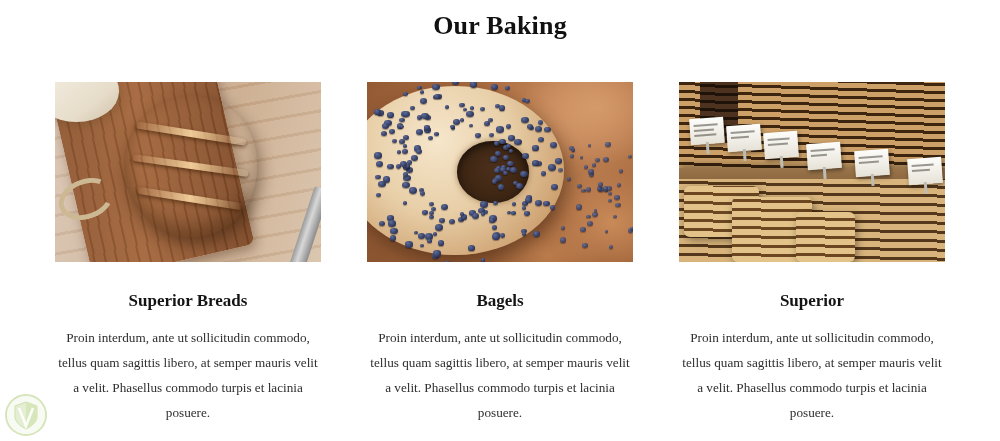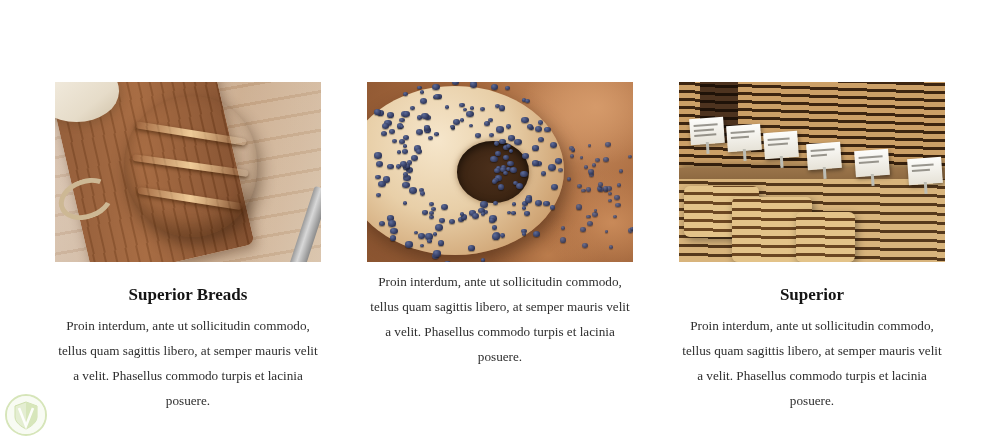--- a/index.html
+++ b/index.html
@@ -58,21 +58,21 @@
   }
   .card-figure .photo {
     position: absolute;
     inset: 0;
   }
   .card-title {
     text-align: center;
     font-size: 17px;
     font-weight: bold;
     color: #141414;
-    margin: 0;
+    margin: 6px;
     padding-top: 22px;
     line-height: 22px;
   }
   .card-text {
     text-align: center;
     font-size: 13.2px;
     line-height: 25px;
     color: #2e2e2e;
     margin: 0;
     padding-top: 7px;
@@ -308,20 +308,21 @@
     left: 4px;
     bottom: 4px;
     width: 44px;
     height: 44px;
   }
 </style>
 </head>
 <body>
 
 <div class="section-header">
+  <h1 class="section-title">Our Baking</h1>
 </div>
 
 <div class="cards-row">
 
   <div class="card">
     <div class="card-figure">
       <div class="photo photo-bread">
         <div class="bread-board-plank"></div>
         <div class="bread-board"></div>
         <div class="bread-bowl"></div>
@@ -569,20 +570,21 @@
             <span class="seed" style="left: 228.168px; top: 76.1917px; width: 5.07069px; height: 4.31008px; opacity: 0.85;"></span>
             <span class="seed" style="left: 208.974px; top: 122.356px; width: 6.1928px; height: 5.26388px; opacity: 0.85;"></span>
             <span class="seed" style="left: 230.521px; top: 100.255px; width: 5.20676px; height: 4.42574px; opacity: 0.85;"></span>
             <span class="seed" style="left: 236.085px; top: 104.491px; width: 4.78304px; height: 4.06558px; opacity: 0.85;"></span>
             <span class="seed" style="left: 236.443px; top: 75.3993px; width: 5.98761px; height: 5.08947px; opacity: 0.85;"></span>
             <span class="seed" style="left: 193.158px; top: 155.492px; width: 6.01376px; height: 5.1117px; opacity: 0.85;"></span>
             <span class="seed" style="left: 219.935px; top: 138.729px; width: 6.2011px; height: 5.27094px; opacity: 0.85;"></span>
           </div>
       </div>
     </div>
+    <h2 class="card-title">Bagels</h2>
     <p class="card-text">Proin interdum, ante ut sollicitudin commodo, tellus quam sagittis libero, at semper mauris velit a velit. Phasellus commodo turpis et lacinia posuere.</p>
   </div>
 
   <div class="card">
     <div class="card-figure">
       <div class="photo photo-cookies">
         <div class="cookie-wall"></div>
         <div class="cookie-wall dark-col"></div>
         <div class="cookie-crate">
           <span class="crate-mark" style="left:22%;top:22%">✱ galeta</span>

